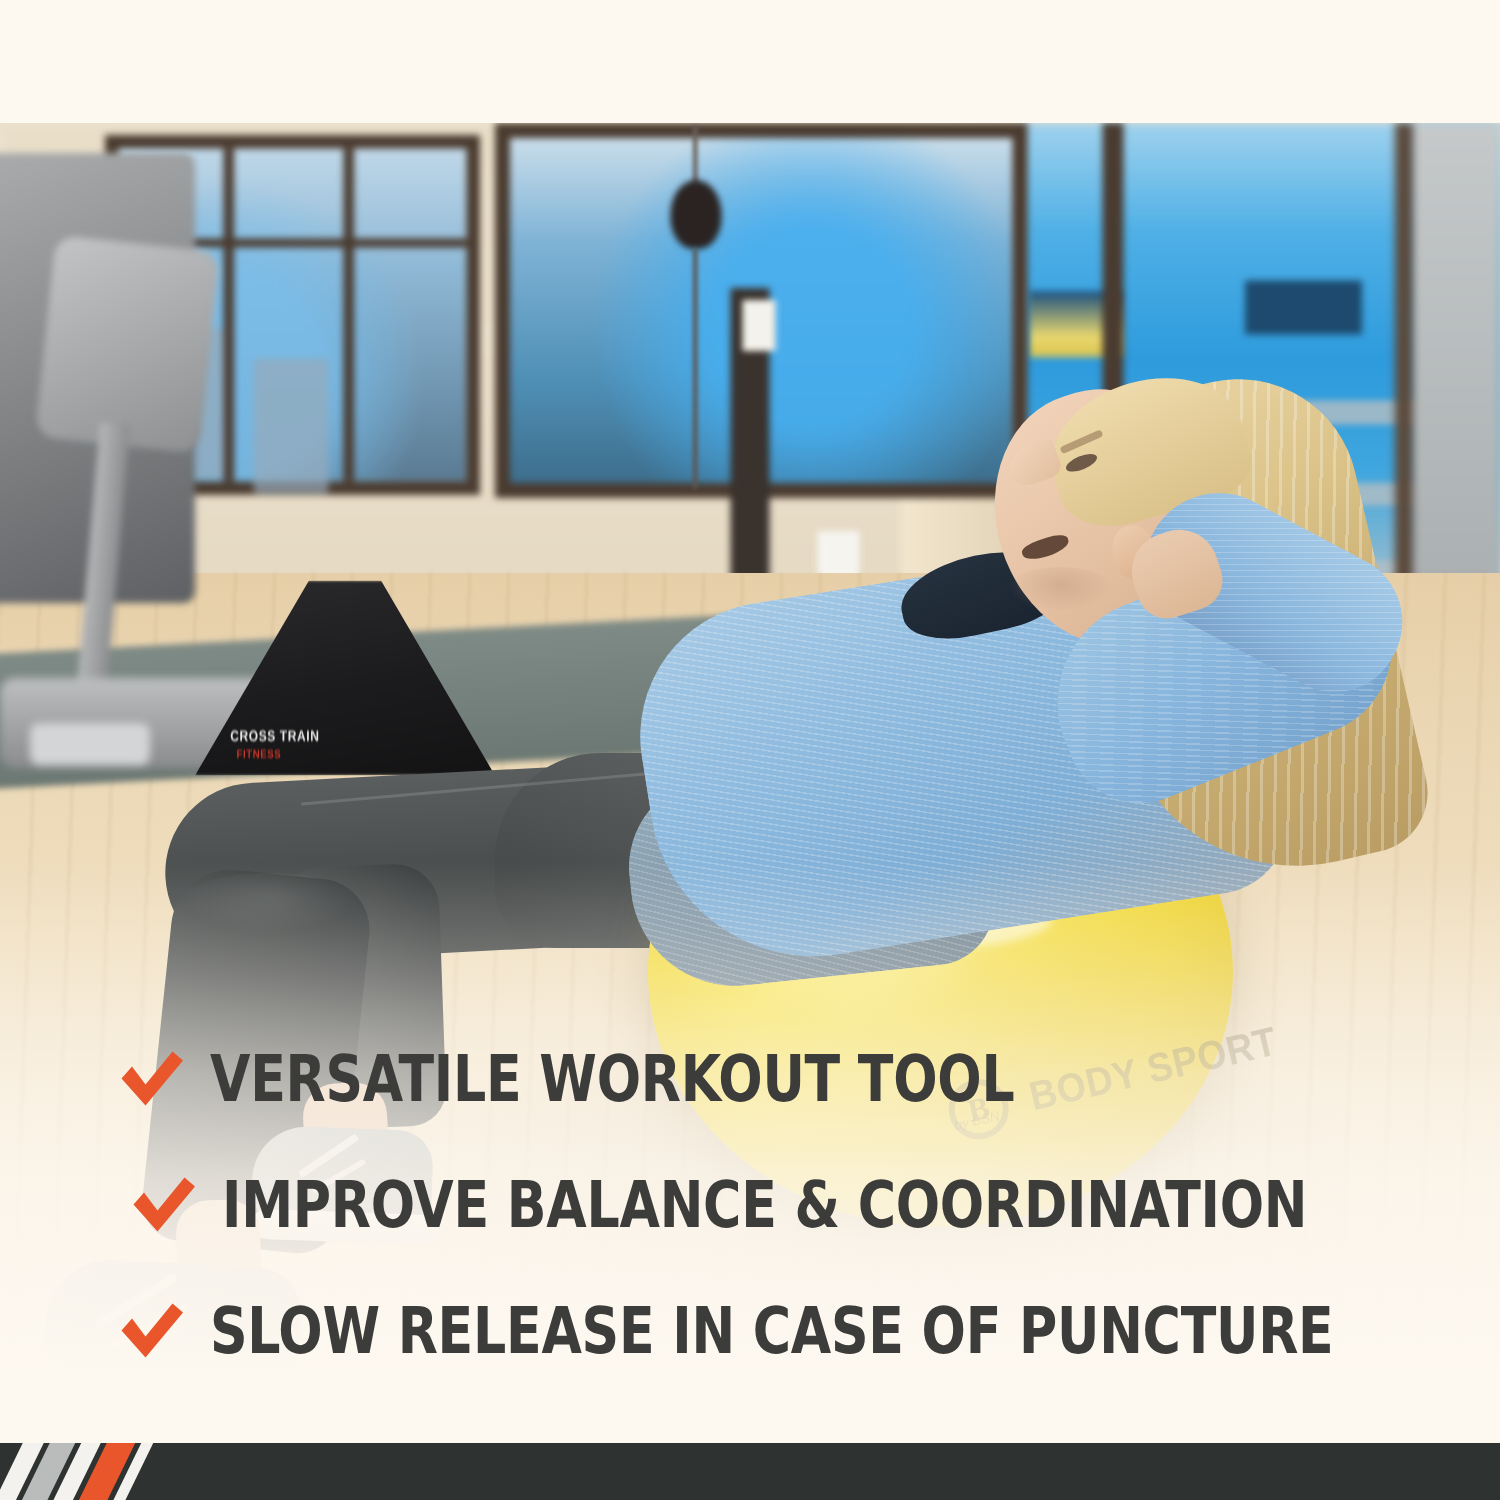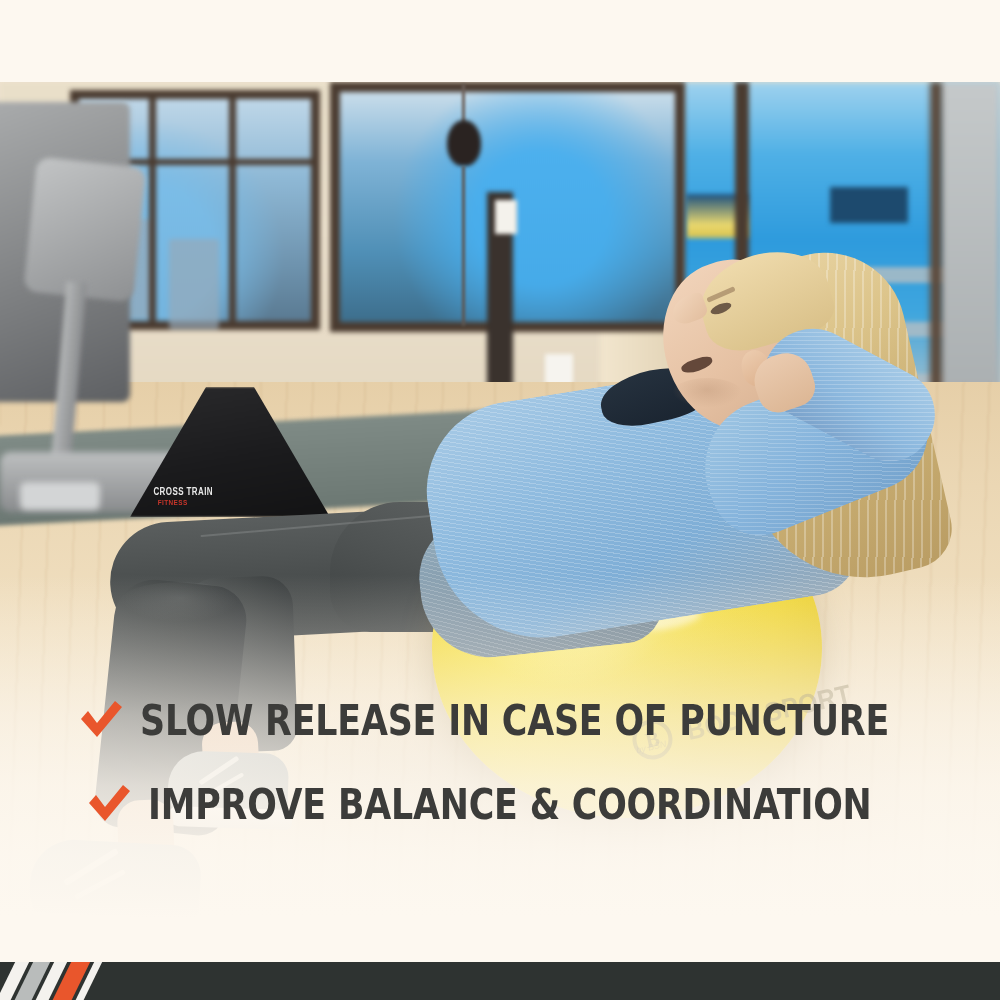--- a/index.html
+++ b/index.html
@@ -624,33 +624,39 @@
     <div class="ear"></div>
     <div class="arm-upper"></div>
     <div class="forearm"></div>
     <div class="hand"></div>
 
     <div class="fade-overlay"></div>
   </div>
 
   <div class="benefits">
 
+    <div class="benefit-row row-1">
+      <svg class="check-icon" viewBox="0 0 46 44" aria-hidden="true">
+        <path d="M3 21 L10 13 L19 25 L37 3 L44 9 L19 39 Z" fill="#E9562C"></path>
+      </svg>
+      <span class="benefit-label">VERSATILE WORKOUT TOOL</span>
+    </div>
+
+    <div class="benefit-row row-2">
+      <svg class="check-icon" viewBox="0 0 46 44" aria-hidden="true">
+        <path d="M3 21 L10 13 L19 25 L37 3 L44 9 L19 39 Z" fill="#E9562C"></path>
+      </svg>
+      <span class="benefit-label">IMPROVE BALANCE &amp; COORDINATION</span>
+    </div>
 
     <div class="benefit-row row-3">
       <svg class="check-icon" viewBox="0 0 46 44" aria-hidden="true">
         <path d="M3 21 L10 13 L19 25 L37 3 L44 9 L19 39 Z" fill="#E9562C"></path>
       </svg>
       <span class="benefit-label">SLOW RELEASE IN CASE OF PUNCTURE</span>
-    </div>
-
-    <div class="benefit-row row-2">
-      <svg class="check-icon" viewBox="0 0 46 44" aria-hidden="true">
-        <path d="M3 21 L10 13 L19 25 L37 3 L44 9 L19 39 Z" fill="#E9562C"></path>
-      </svg>
-      <span class="benefit-label">IMPROVE BALANCE &amp; COORDINATION</span>
     </div>
 
   </div>
 
   <div class="footer-bar">
     <div class="stripe stripe-w1"></div>
     <div class="stripe stripe-g"></div>
     <div class="stripe stripe-w2"></div>
     <div class="stripe stripe-o"></div>
     <div class="stripe stripe-w3"></div>

